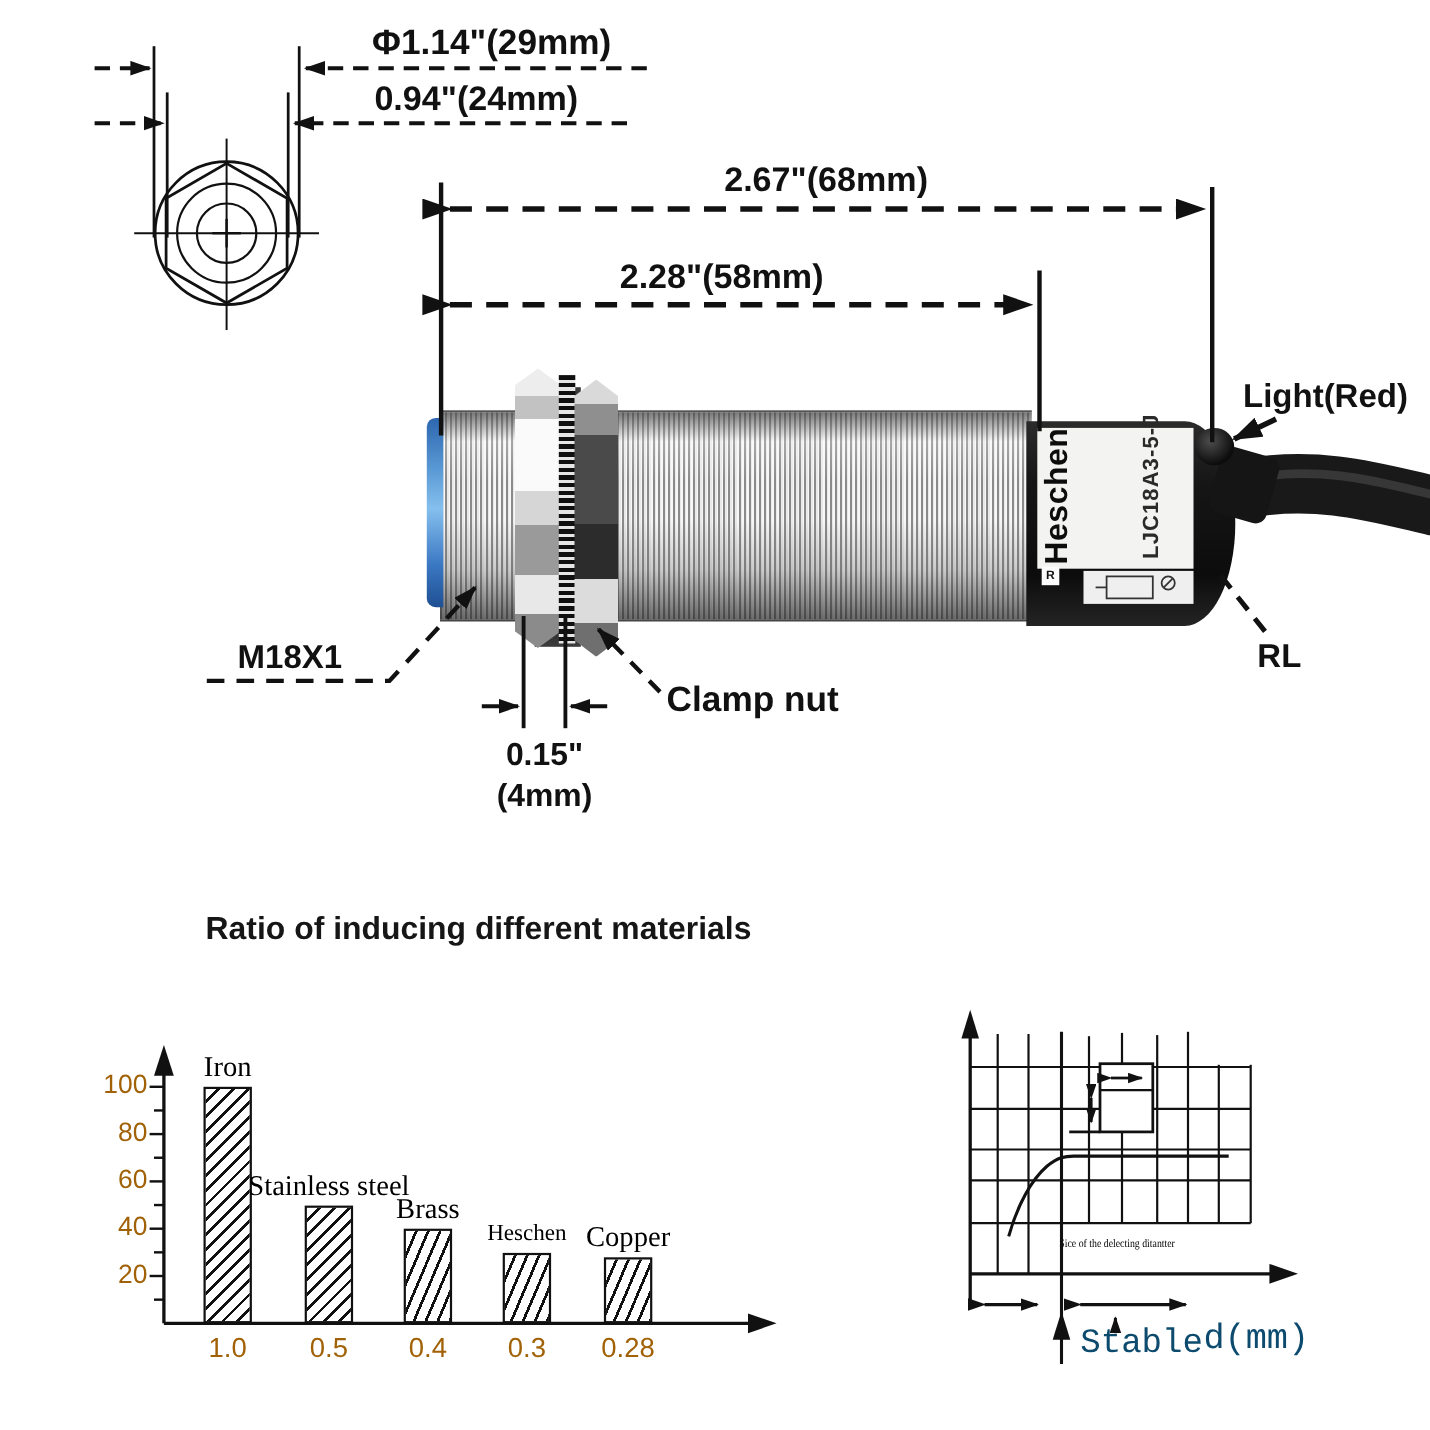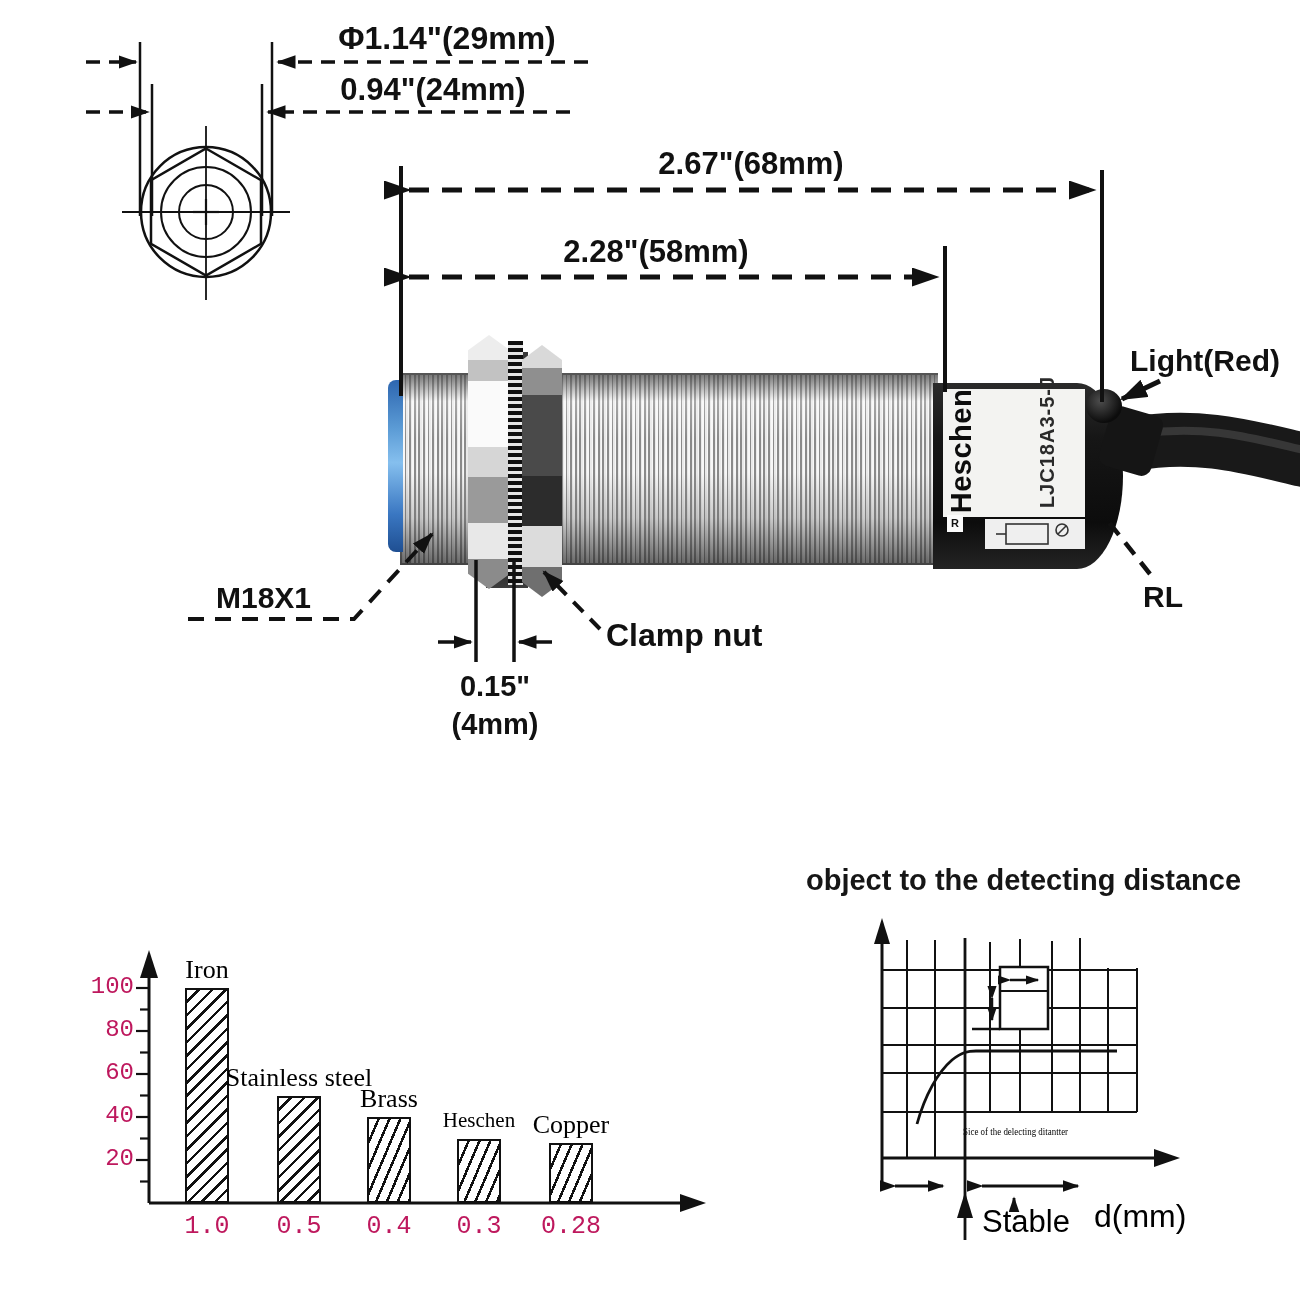--- a/index.html
+++ b/index.html
@@ -50,24 +50,24 @@
   .model-text{width:150px;height:24px;text-align:center;transform:rotate(-90deg);
     font-size:20px;font-weight:600;letter-spacing:1px;color:#2a2a2a;}
 
   
   .bar{position:absolute;background-color:#fff;border:2.5px solid #111;box-sizing:border-box;}
   .hatch-a{background-image:repeating-linear-gradient(135deg,transparent 0 7px,#111 7px 9.5px);}
   .hatch-b{background-image:repeating-linear-gradient(113deg,transparent 0 7.5px,#111 7.5px 10px);}
   .bar-label{position:absolute;text-align:center;font-family:"Liberation Serif",serif;
     color:#000;font-size:26px;line-height:27px;}
   .bar-label-3{font-size:21px;}
-  .x-tick,.y-tick{position:absolute;font-family:Liberation Mono, monospace;color:#be185d;
+  .x-tick,.y-tick{position:absolute;font-family:Liberation Sans, sans-serif;color:#a16207;
     font-size:25px;text-align:center;}
   .y-tick{text-align:right;font-size:24px;}
-  .serif-big{font-family:Liberation Sans, sans-serif;color:#000000;white-space:nowrap;}
+  .serif-big{font-family:Liberation Mono, monospace;color:#0c4a6e;white-space:nowrap;}
   .grid-note{font-family:"Liberation Serif",serif;font-size:10.5px;color:#000;
     white-space:nowrap;transform:scaleX(.85);transform-origin:left center;}
   .inset-label{font-size:16px;font-weight:700;text-align:center;color:#000;}
 </style>
 </head>
 <body>
 
 <div id="canvas">
 
   <div class="abs">
@@ -102,21 +102,21 @@
   <div class="abs dim-text" style="left:303px;top:72px;width:260px;">0.94"(24mm)</div>
   <div class="abs dim-text" style="left:621px;top:146px;width:260px;">2.67"(68mm)</div>
   <div class="abs dim-text" style="left:526px;top:234px;width:260px;">2.28"(58mm)</div>
   <div class="abs lbl-text" style="left:216px;top:581px;">M18X1</div>
   <div class="abs lbl-text" style="left:606px;top:617px;font-size:32px;">Clamp nut</div>
   <div class="abs dim-text" style="left:435px;top:670px;width:120px;font-size:29px;">0.15"</div>
   <div class="abs dim-text" style="left:435px;top:708px;width:120px;font-size:29px;">(4mm)</div>
   <div class="abs lbl-text" style="left:1130px;top:344px;">Light(Red)</div>
   <div class="abs lbl-text" style="left:1143px;top:580px;">RL</div>
 
-  <div class="abs chart-title" style="left:806px;top:864px;">object to the detecting distance</div>
+  <div class="abs chart-title" style="left:162px;top:829px;width:546px;text-align:center;">Ratio of inducing different materials</div>
 
   <div class="abs inset-label" style="left:1002px;top:996px;width:44px;">t=1</div>
   <div class="abs grid-note" style="left:963px;top:1126px;">Sice of the delecting ditantter</div>
   <div class="abs serif-big" style="left:1094px;top:1198px;font-size:32px;">d(mm)</div>
   <div class="abs serif-big" style="left:982px;top:1204px;font-size:31px;">Stable</div>
 
   <div id="bars" class="abs" style="left:0;top:0;width:1300px;height:1300px;">
       <div class="bar hatch-a" style="left: 185px; bottom: 97px; width: 44px; height: 215px;"></div>
       <div class="bar-label bar-label-0" style="left: 132px; bottom: 317px; width: 150px;">Iron</div>
       <div class="x-tick" style="left: 167px; top: 1212px; width: 80px;">1.0</div>

